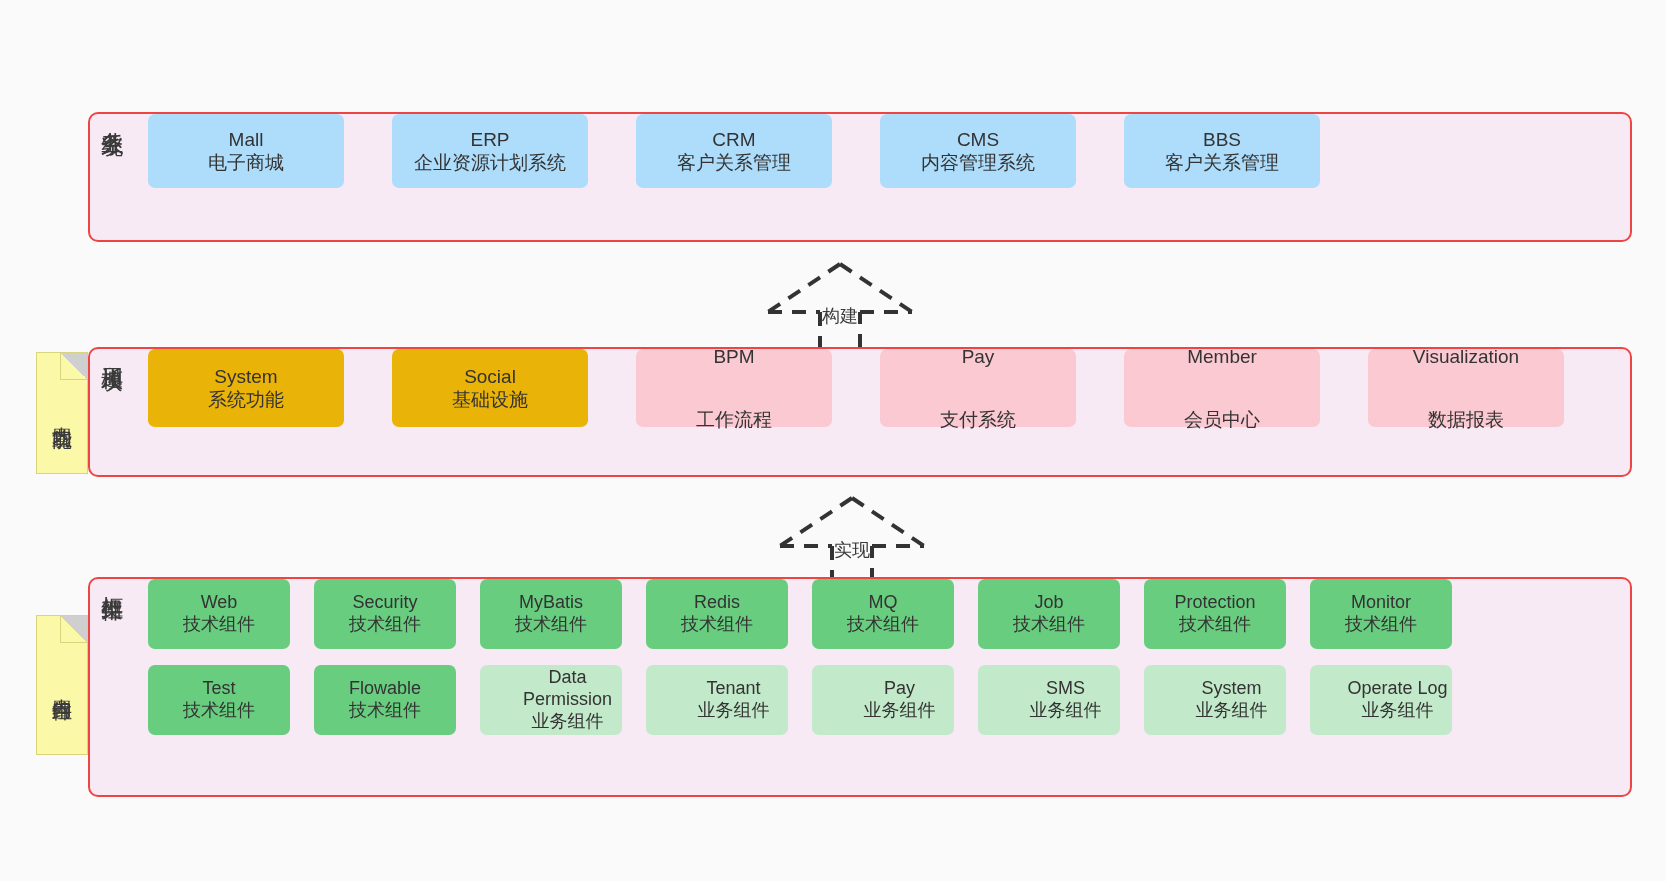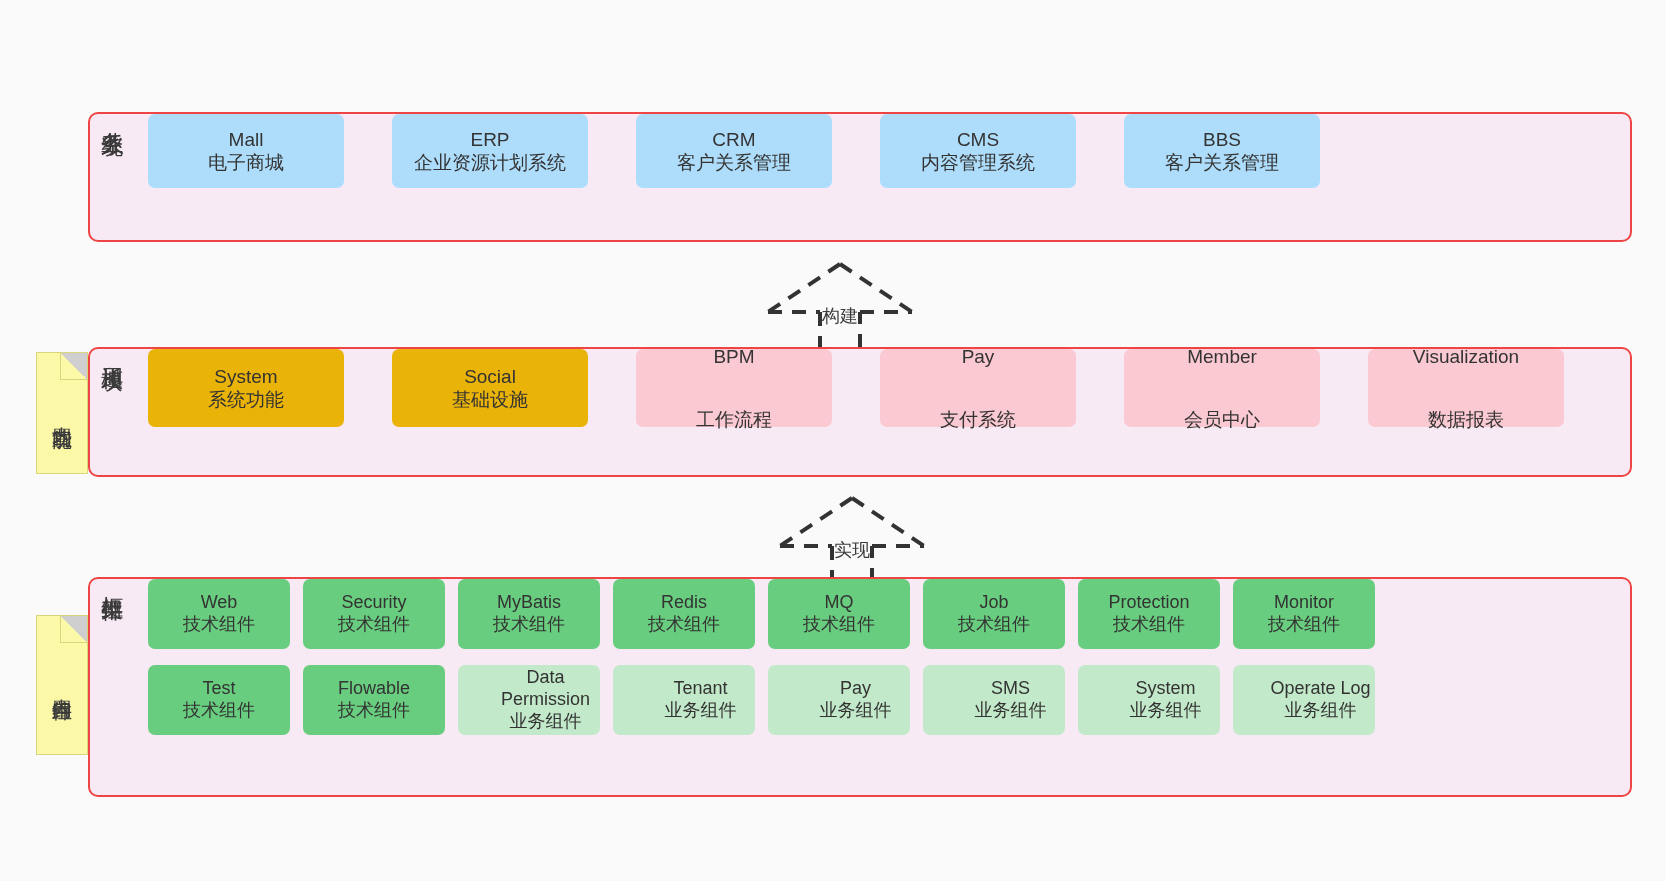--- a/index.html
+++ b/index.html
@@ -89,21 +89,21 @@
   .c-strong { background: #eab308; }
   .c-soft   { background: #fbc9d2; gap: 40px; }
 
   #layer-framework {
     left: 88px; top: 577px; width: 1544px; height: 220px;
   }
   #layer-framework .cell {
     width: 142px; height: 70px;
     font-size: 18px;
   }
-  #layer-framework .row { gap: 13px; }
+  #layer-framework .row { gap: 24px; }
   .g-strong { background: #68cd7f; }
   .g-soft   { background: #c2e9c9; padding-left: 37px; }
 
   
   .note {
     position: absolute;
     box-sizing: border-box;
     background: #fbf8a8;
     border: 1px solid #d8d57c;
     display: flex;

